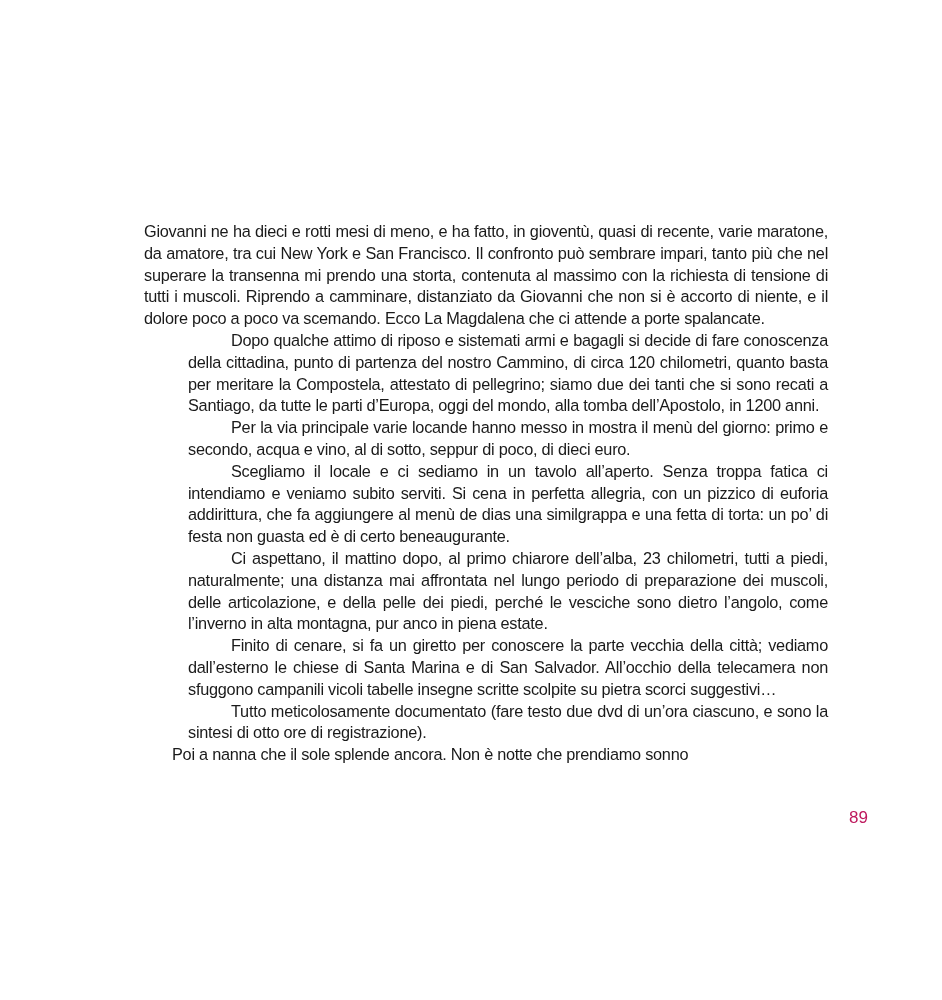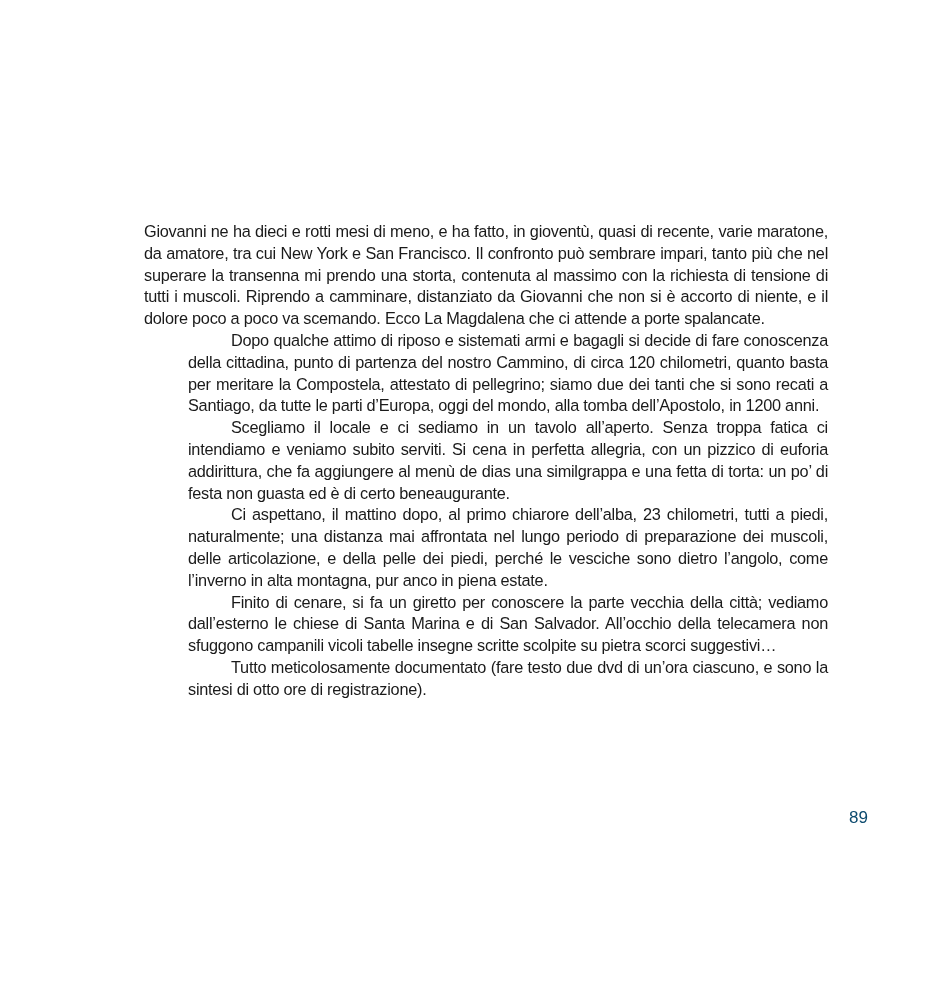--- a/index.html
+++ b/index.html
@@ -19,29 +19,31 @@
   .para { margin: 0; text-align: justify; }
   .indent { text-indent: 43px; margin-left: 44px; }
   .indent-small { text-indent: 28px; text-align: left; }
   .first { text-indent: 0; }
   .page-number {
     position: absolute;
     left: 833px;
     top: 808px;
     font-family: "Liberation Sans", sans-serif;
     font-size: 17px;
-    color: #0c4a6e;
+    color: #be185d;
   }
 </style>
 </head>
 <body>
 
 <div class="page">
   <div class="text-block">
     <p class="para first">Giovanni ne ha dieci e rotti mesi di meno, e ha fatto, in gioventù, quasi di recente, varie maratone, da amatore, tra cui New York e San Francisco. Il confronto può sembrare impari, tanto più che nel superare la transenna mi prendo una storta, contenuta al massimo con la richiesta di tensione di tutti i muscoli. Riprendo a camminare, distanziato da Giovanni che non si è accorto di niente, e il dolore poco a poco va scemando. Ecco La Magdalena che ci attende a porte spalancate.</p>
     <p class="para indent">Dopo qualche attimo di riposo e sistemati armi e bagagli si decide di fare conoscenza della cittadina, punto di partenza del nostro Cammino, di circa 120 chilometri, quanto basta per meritare la Compostela, attestato di pellegrino; siamo due dei tanti che si sono recati a Santiago, da tutte le parti d’Europa, oggi del mondo, alla tomba dell’Apostolo, in 1200 anni.</p>
+    <p class="para indent">Per la via principale varie locande hanno messo in mostra il menù del giorno: primo e secondo, acqua e vino, al di sotto, seppur di poco, di dieci euro.</p>
     <p class="para indent">Scegliamo il locale e ci sediamo in un tavolo all’aperto. Senza troppa fatica ci intendiamo e veniamo subito serviti. Si cena in perfetta allegria, con un pizzico di euforia addirittura, che fa aggiungere al menù de dias una similgrappa e una fetta di torta: un po’ di festa non guasta ed è di certo beneaugurante.</p>
     <p class="para indent">Ci aspettano, il mattino dopo, al primo chiarore dell’alba,  23 chilometri, tutti a piedi, naturalmente; una distanza mai affrontata nel lungo periodo di preparazione dei muscoli, delle articolazione, e della pelle dei piedi, perché le vesciche sono dietro l’angolo, come l’inverno in alta montagna, pur anco in piena estate.</p>
     <p class="para indent">Finito di cenare, si fa un giretto per conoscere la parte vecchia della città; vediamo dall’esterno le chiese di Santa Marina e di San Salvador. All’occhio della telecamera non sfuggono campanili vicoli tabelle insegne scritte scolpite su pietra scorci suggestivi…</p>
     <p class="para indent">Tutto meticolosamente documentato (fare testo due dvd di un’ora ciascuno, e sono la sintesi di otto ore di registrazione).</p>
+    <p class="para indent-small">Poi a nanna che il sole splende ancora. Non è notte che prendiamo sonno</p>
   </div>
   <div class="page-number">89</div>
 </div>
 
 </body></html>

